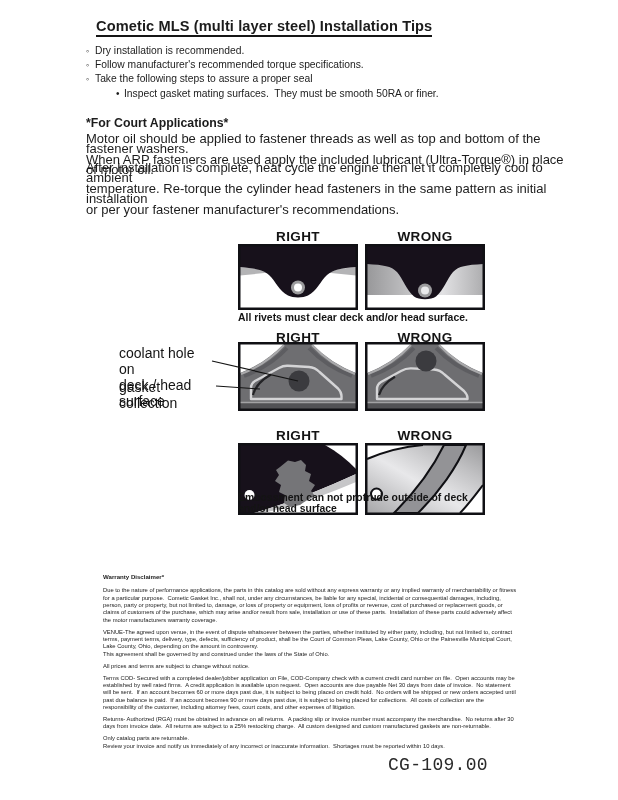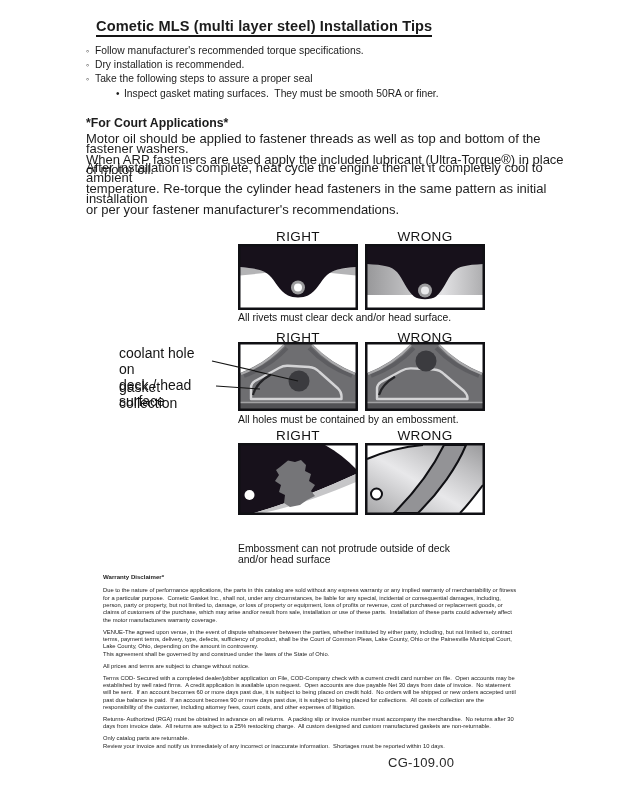--- a/index.html
+++ b/index.html
@@ -26,40 +26,40 @@
   .tip .m{display:inline-block;width:9px;font-size:9px;}
   .tip.sub{margin-left:30px;}
   .tip.sub .m{width:8px;font-size:10px;}
   
   .diesel-h{left:86px;top:116px;font-size:12.3px;font-weight:bold;}
   .para{left:86px;width:480px;font-size:13px;line-height:10.4px;white-space:pre-wrap;}
   .p1{top:134px;}
   .p2{top:163px;}
   .note{top:203px;}
   
-  .dlabel{width:120px;text-align:center;font-size:13.5px;letter-spacing:.4px;color:#141414;}
-  .cap{font-size:10.4px;line-height:11.4px;white-space:pre-wrap;color:#141414;}
+  .dlabel{width:120px;text-align:center;font-size:13.5px;letter-spacing:.4px;color:#141414;font-weight:bold;}
+  .cap{font-size:10.4px;line-height:11.4px;white-space:pre-wrap;color:#141414;font-weight:bold;}
   .callout{font-size:14px;line-height:16px;text-align:left;white-space:pre-wrap;color:#141414;}
   .diagram{line-height:0;}
   
   .disclaimer{left:103px;top:573px;width:415px;font-size:5.8px;line-height:7.35px;color:#1b1b1b;}
   .disclaimer h4{margin:0 0 7px 0;font-size:6.1px;font-weight:bold;}
   .disclaimer p{margin:0 0 4.6px 0;white-space:pre-wrap;}
-  .pagenum{left:388px;top:755px;font-size:13px;letter-spacing:.3px;color:#2a2a2a;}
+  .pagenum{left:388px;top:755px;font-size:18px;letter-spacing:.3px;color:#2a2a2a;font-family:Liberation Mono, monospace;}
 </style>
 </head>
 <body>
 
 <div class="page">
 
   <div class="abs title">Cometic MLS (multi layer steel) Installation Tips</div>
 
   <div class="abs tips">
+    <div class="tip"><span class="m">◦</span><span class="pre">Dry installation is recommended.</span></div>
     <div class="tip"><span class="m">◦</span><span class="pre">Follow manufacturer's recommended torque specifications.</span></div>
-    <div class="tip"><span class="m">◦</span><span class="pre">Dry installation is recommended.</span></div>
     <div class="tip"><span class="m">◦</span><span class="pre">Take the following steps to assure a proper seal</span></div>
     <div class="tip sub"><span class="m">•</span><span class="pre">Inspect gasket mating surfaces.  They must be smooth 50RA or finer.</span></div>
   </div>
 
   <div class="abs diesel-h">*For Court Applications*</div>
   <div class="abs para p1">Motor oil should be applied to fastener threads as well as top and bottom of the fastener washers.
 When ARP fasteners are used apply the included lubricant (Ultra-Torque®) in place of motor oil.</div>
   <div class="abs para p2">After Installation is complete, heat cycle the engine then let it completely cool to ambient
 temperature. Re-torque the cylinder head fasteners in the same pattern as initial installation
 or per your fastener manufacturer's recommendations.</div>
@@ -140,21 +140,20 @@
       <rect x="2" y="61.5" width="116" height="5.5" fill="#525255"></rect>
       <rect x="1.25" y="1.25" width="117.5" height="66.5" fill="none" stroke="#101014" stroke-width="2.5"></rect>
     </svg>
   </div>
 
   <svg class="abs" style="left:205px;top:355px;" width="100" height="40" viewBox="0 0 100 40">
     <line x1="7" y1="6" x2="93" y2="26" stroke="#141414" stroke-width="1.2"></line>
     <line x1="11" y1="31" x2="55" y2="34" stroke="#141414" stroke-width="1.2"></line>
   </svg>
 
-  <div class="abs cap" style="left:238px;top:414px;">All holes must be contained by an embossment.</div>
 
   <div class="abs dlabel" style="left:238px;top:428px;">RIGHT</div>
   <div class="abs dlabel" style="left:365px;top:428px;">WRONG</div>
 
   <div class="abs diagram" style="left:238px;top:443px;">
     <svg width="120" height="72" viewBox="0 0 120 72">
       <rect width="120" height="72" fill="#ffffff"></rect>
       <path d="M2,2 H87 C99,8.5 109,16.5 118,26 V31 C85,46 50,60.5 16,70 H2 Z" fill="#17111b"></path>
       <path d="M16,70 C50,60.5 85,46 118,31 V39 C88,51.5 56,64 24,70 Z" fill="#c6c6c8"></path>
       <path d="M42,24 L50,17.5 L57,19 L63,17 L68,22 L67,28 L73,31 L71,38 L77,42 L73,48 L77,53 L69,57 L62,62 L52,64 L46,60 L47,52 L41,49 L43,42 L37,38 L41,32 L38,27 Z" fill="#757578"></path>
@@ -176,21 +175,21 @@
       <rect width="120" height="72" fill="#ffffff"></rect>
       <path d="M2,16 C22,7.5 40,3.5 58,2 H118 V42 C110,52.5 103,62 95,70 H2 Z" fill="url(#g2)"></path>
       <path d="M2,16 C22,7.5 40,3.5 58,2" stroke="#101014" stroke-width="2" fill="none"></path>
       <path d="M118,42 C110,52.5 103,62 95,70" stroke="#101014" stroke-width="2" fill="none"></path>
       <path d="M79,2 C69,22.5 51,48 29,70 H53 C74,49.5 92,24 101,2 Z" fill="#939396" stroke="#101014" stroke-width="2" stroke-linejoin="round"></path>
       <circle cx="11.5" cy="51" r="5.5" fill="#ffffff" stroke="#101014" stroke-width="2"></circle>
       <rect x="1.25" y="1.25" width="117.5" height="69.5" fill="none" stroke="#101014" stroke-width="2.5"></rect>
     </svg>
   </div>
 
-  <div class="abs cap" style="left:238px;top:543px;">Embossment can not protrude outside of deck
+  <div class="abs cap" style="left:238px;top:492px;">Embossment can not protrude outside of deck
 and/or head surface</div>
 
   <div class="abs disclaimer">
     <h4>Warranty Disclaimer*</h4>
     <p>Due to the nature of performance applications, the parts in this catalog are sold without any express warranty or any implied warranty of merchantability or fitness for a particular purpose.  Cometic Gasket Inc., shall not, under any circumstances, be liable for any special, incidental or consequential damages, including, person, party or property, but not limited to, damage, or loss of property or equipment, loss of profits or revenue, cost of purchased or replacement goods, or claims of customers of the purchase, which may arise and/or result from sale, installation or use of these parts.  Installation of these parts could adversely affect the motor manufacturers warranty coverage.</p>
     <p>VENUE-The agreed upon venue, in the event of dispute whatsoever between the parties, whether instituted by either party, including, but not limited to, contract terms, payment terms, delivery, type, defects, sufficiency of product, shall be the Court of Common Pleas, Lake County, Ohio or the Painesville Municipal Court, Lake County, Ohio, depending on the amount in controversy.
 This agreement shall be governed by and construed under the laws of the State of Ohio.</p>
     <p>All prices and terms are subject to change without notice.</p>
     <p>Terms COD- Secured with a completed dealer/jobber application on File, COD-Company check with a current credit card number on file.  Open accounts may be established by well rated firms.  A credit application is available upon request.  Open accounts are due payable Net 30 days from date of invoice.  No statement will be sent.  If an account becomes 60 or more days past due, it is subject to being placed on credit hold.  No orders will be shipped or new orders accepted until past due balance is paid.  If an account becomes 90 or more days past due, it is subject to being placed for collections.  All costs of collection are the responsibility of the customer, including attorney fees, court costs, and other expenses of litigation.</p>
     <p>Returns- Authorized (RGA) must be obtained in advance on all returns.  A packing slip or invoice number must accompany the merchandise.  No returns after 30 days from invoice date.  All returns are subject to a 25% restocking charge.  All custom designed and custom manufactured gaskets are non-returnable.</p>

